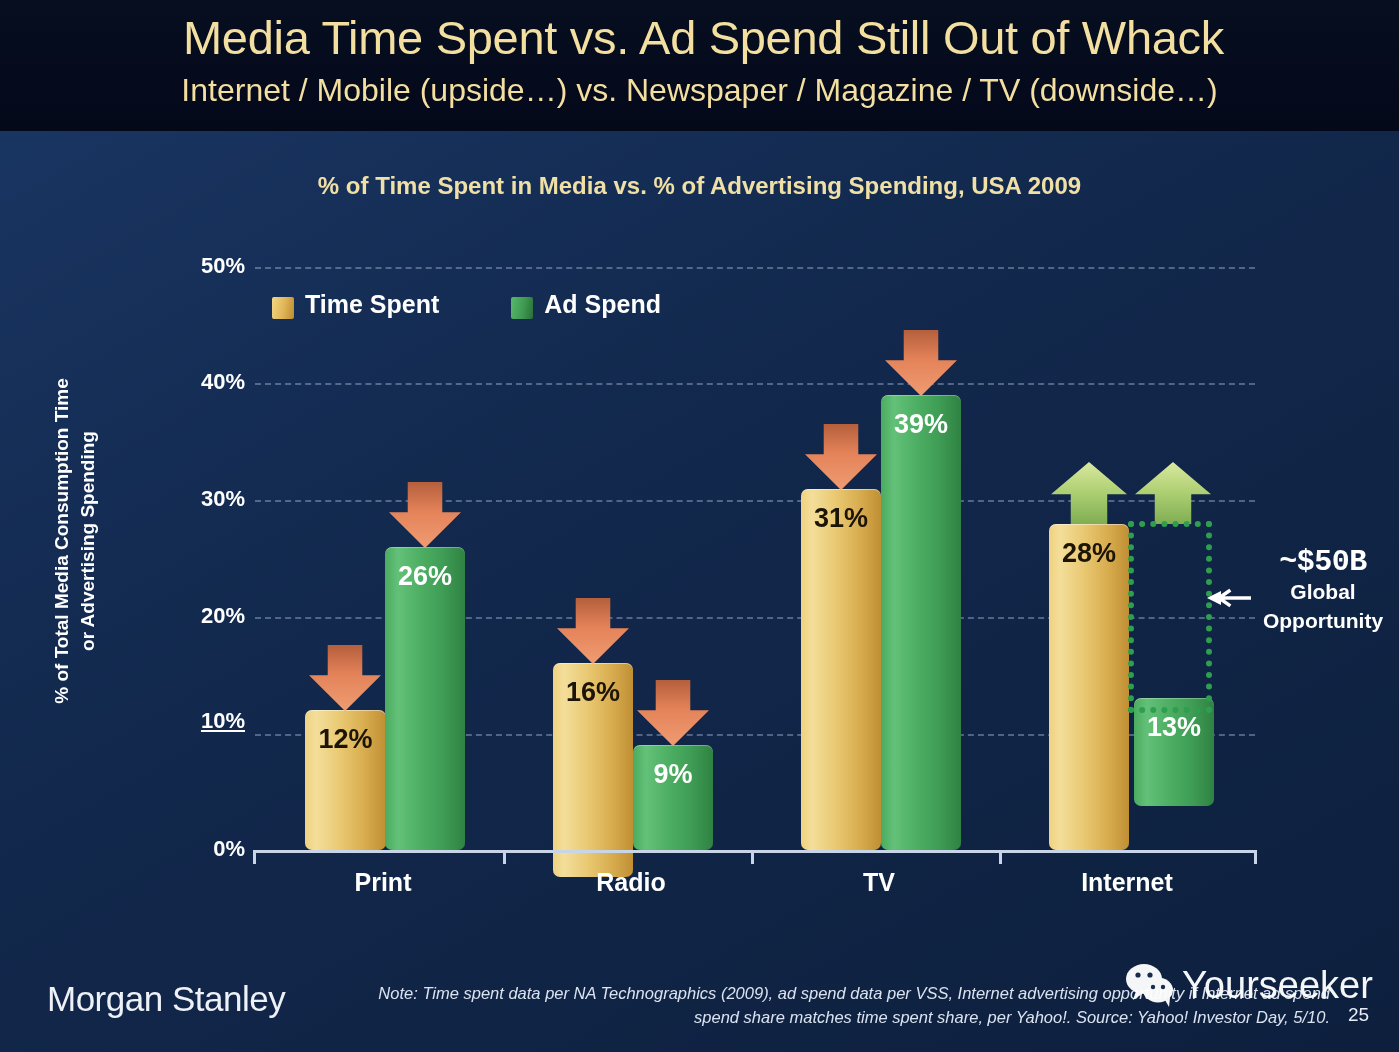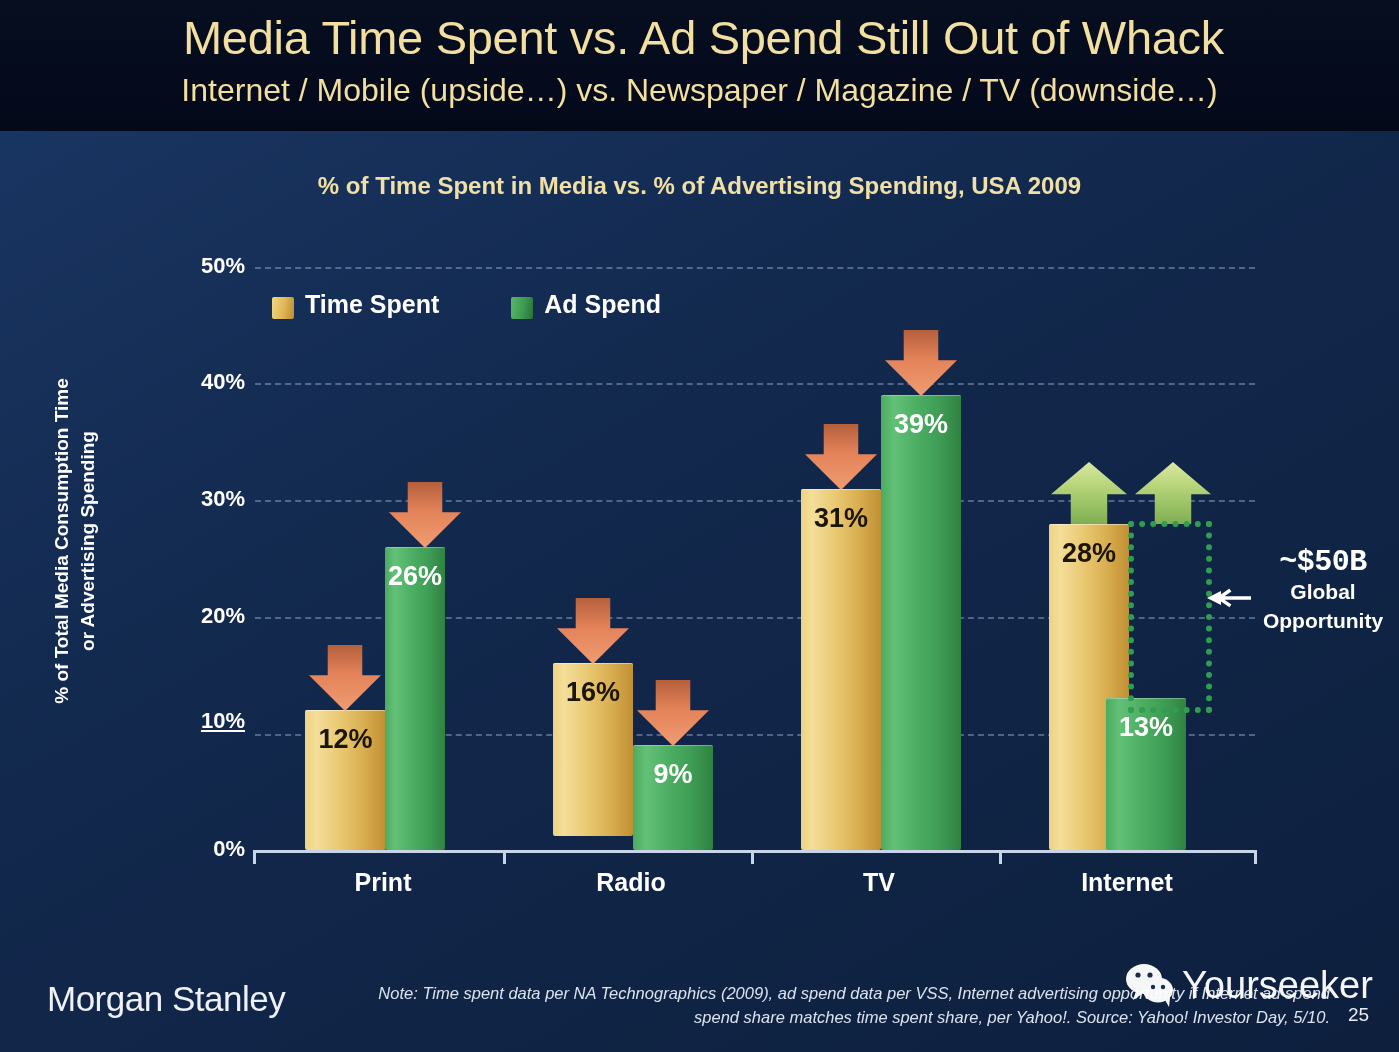--- a/index.html
+++ b/index.html
@@ -146,21 +146,21 @@
   .sw-green { background: linear-gradient(100deg, #57b86a 0%, #3f9a52 55%, #2a6f39 100%); }
   .legend-label {
     color: #ffffff;
     font-size: 25px;
     font-weight: bold;
   }
 
   
   .bar {
     position: absolute;
-    border-radius: 2px;
+    border-radius: 7px;
   }
   .bar-gold {
     background: linear-gradient(90deg, #efd281 0%, #f3de9a 14%, #e9c871 44%, #d9ae51 72%, #c08f33 100%);
     box-shadow: inset 0 1px 0 rgba(255,255,255,0.45);
   }
   .bar-green {
     background: linear-gradient(90deg, #4aab5f 0%, #63c078 16%, #4cae62 46%, #3f9d55 72%, #2f8242 100%);
     box-shadow: inset 0 1px 0 rgba(255,255,255,0.3);
   }
   .bar-label {
@@ -324,27 +324,27 @@
       <div class="legend-item">
         <span class="legend-swatch sw-green"></span>
         <span class="legend-label">Ad Spend</span>
       </div>
     </div>
 
     <div class="bar bar-gold" style="left:305px; top:710px; width:81px; height:140px;">
       <span class="bar-label lbl-dark">12%</span>
     </div>
 
-    <div class="bar bar-green" style="left:385px; top:547px; width:60px; height:303px;">
+    <div class="bar bar-green" style="left:385px; top:547px; width:80px; height:303px;">
       <span class="bar-label lbl-light">26%</span>
     </div>
     <div class="arrow-down" style="left:309px; top:645px;"></div>
     <div class="arrow-down" style="left:389px; top:482px;"></div>
 
-    <div class="bar bar-gold" style="left:553px; top:663px; width:80px; height:173px;">
+    <div class="bar bar-gold" style="left:553px; top:663px; width:80px; height:214px;">
       <span class="bar-label lbl-dark">16%</span>
     </div>
 
     <div class="bar bar-green" style="left:633px; top:745px; width:80px; height:105px;">
       <span class="bar-label lbl-light">9%</span>
     </div>
     <div class="arrow-down" style="left:557px; top:598px;"></div>
     <div class="arrow-down" style="left:637px; top:680px;"></div>
 
     <div class="bar bar-gold" style="left:801px; top:489px; width:80px; height:361px;">
@@ -354,21 +354,21 @@
     <div class="bar bar-green" style="left:881px; top:395px; width:80px; height:455px;">
       <span class="bar-label lbl-light">39%</span>
     </div>
     <div class="arrow-down" style="left:805px; top:424px;"></div>
     <div class="arrow-down" style="left:885px; top:330px;"></div>
 
     <div class="bar bar-gold" style="left:1049px; top:524px; width:80px; height:326px;">
       <span class="bar-label lbl-dark">28%</span>
     </div>
 
-    <div class="bar bar-green" style="left:1106px; top:698px; width:80px; height:152px;">
+    <div class="bar bar-green" style="left:1134px; top:698px; width:80px; height:108px;">
       <span class="bar-label lbl-light">13%</span>
     </div>
     <div class="arrow-up" style="left:1051px; top:462px;"></div>
     <div class="arrow-up" style="left:1135px; top:462px;"></div>
 
     <div id="opportunity-box" style="left:1128px; top:521px; width:72px; height:180px;"></div>
 
     <svg id="annotation-arrow" viewBox="0 0 46 20">
       <path d="M46 10 L14 10 M14 10 L24 3 M14 10 L24 17" stroke="#ffffff" stroke-width="3.4" fill="none" stroke-linecap="square"></path>
       <path d="M2 10 L16 3 L16 17 Z" fill="#ffffff"></path>

